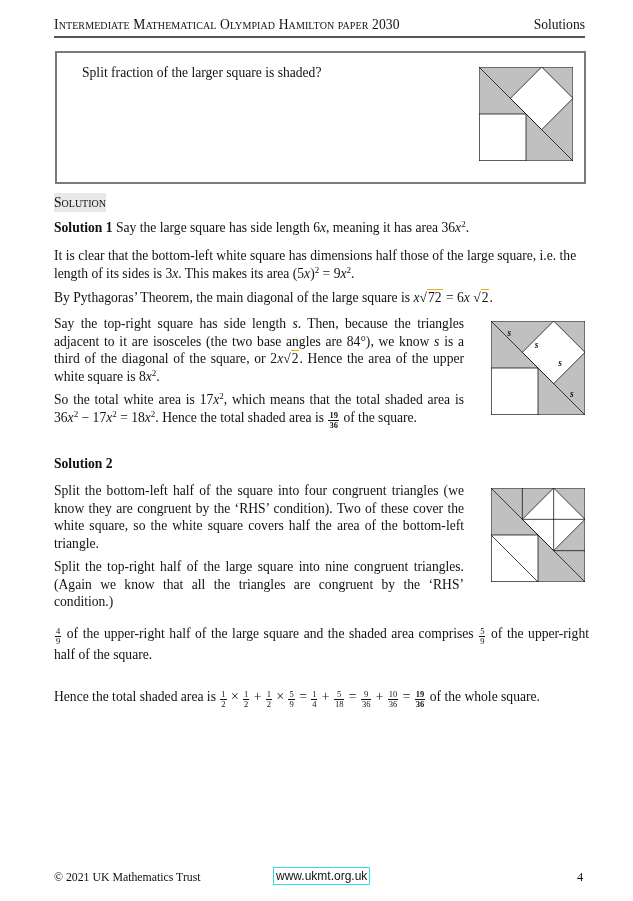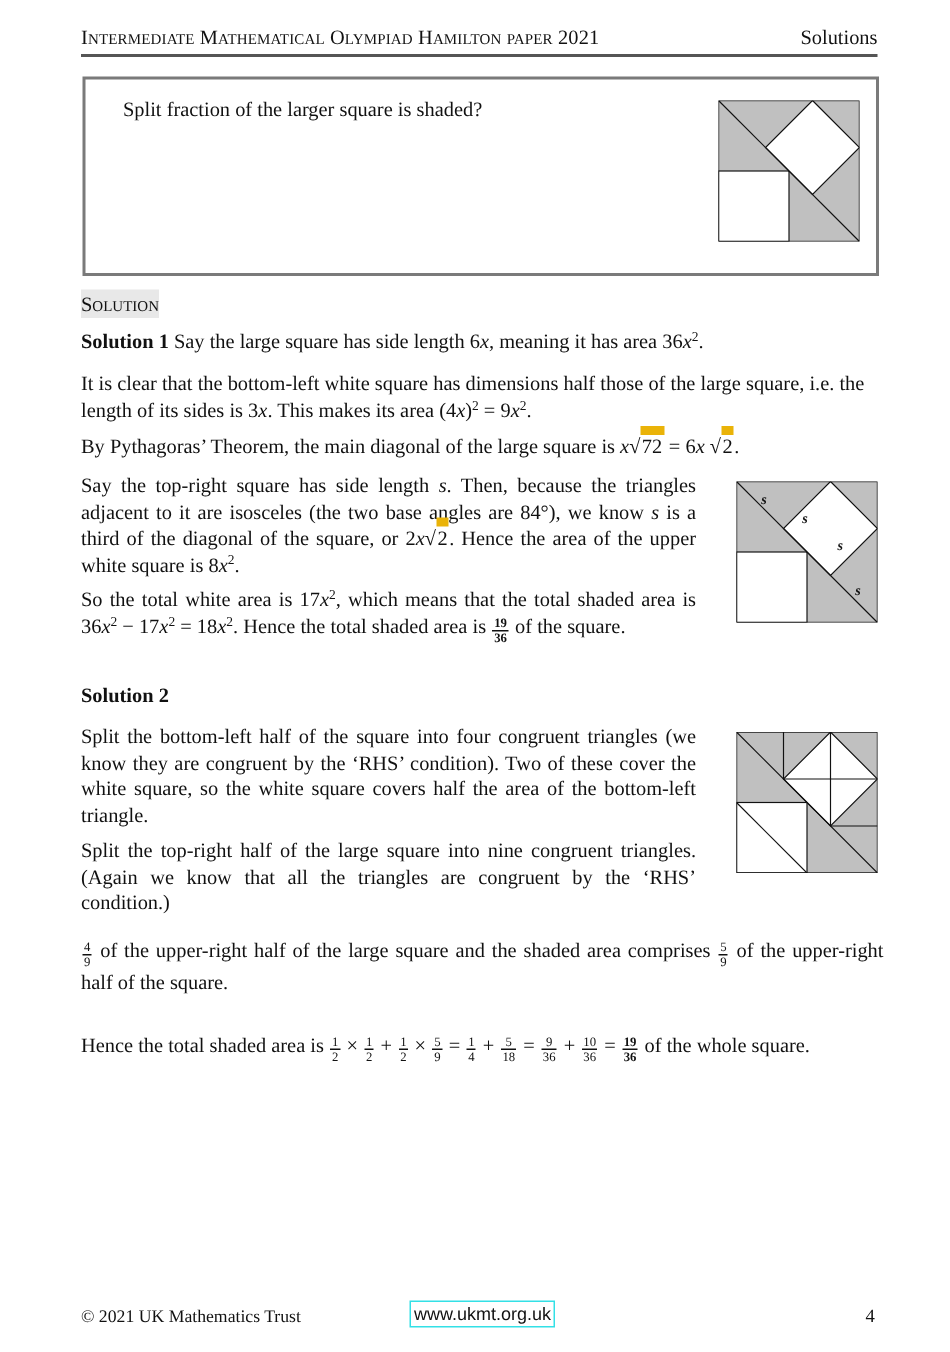--- a/index.html
+++ b/index.html
@@ -29,40 +29,40 @@
       font-variant: small-caps; font-size: 13.6px; line-height: 19px; text-align: center;
     }
 
     .para { left: 54px; width: 535px; line-height: 17.5px; font-size: 13.6px; }
     .para.narrow { width: 410px; }
     .para.justify { text-align: justify; }
     .bold { font-weight: bold; }
     i { font-style: italic; }
     sup { font-size: 9px; vertical-align: 5px; line-height: 0; }
     .sqrt { white-space: nowrap; }
-    .sqrt .rad { border-top: 6px solid #eab308; padding: 0 1px; }
+    .sqrt .rad { border-top: 1px solid #eab308; padding: 0 1px; }
 
     .frac { display: inline-block; vertical-align: -6px; text-align: center; font-size: 8.5px; line-height: 9px; margin: 0 1px; }
     .frac .n { display: block; border-bottom: 0.8px solid #111; padding: 0 1px; }
     .frac .d { display: block; padding: 0 1px; }
     .frac.b { font-weight: bold; }
 
     .diagram { position: absolute; }
     .footer-left { left: 54px; top: 870px; font-size: 11.8px; }
     .footer-link {
       left: 273px; top: 867px; font-family: "Liberation Sans", "DejaVu Sans", sans-serif;
       font-size: 12px; border: 1.3px solid #33e0e6; padding: 1px 2px; color: #111;
       text-decoration: none;
     }
     .footer-page { left: 577px; top: 870px; font-size: 12.5px; }
   </style>
 </head>
 <body>
 
-<div class="abs header-title">Intermediate Mathematical Olympiad Hamilton paper 2021</div>
+<div class="abs header-title">Intermediate Mathematical Olympiad Hamilton paper 2030</div>
 <div class="abs header-right">Solutions</div>
 <div class="abs header-rule"></div>
 
 <div class="abs problem-box"></div>
 <div class="abs problem-text">
   <div class="line2">Split fraction of the larger square is shaded?</div>
 </div>
 
 <svg class="diagram" style="left:479px;top:67px" width="94" height="94" viewBox="0 0 6 6">
   <rect x="0" y="0" width="6" height="6" fill="#c0c0c0"></rect>
@@ -73,21 +73,21 @@
 </svg>
 
 <div class="abs solution-label">Solution</div>
 
 <div class="abs para" style="top:219px">
   <span class="bold">Solution 1</span>
   <span>Say the large square has side length 6</span><i>x</i><span>, meaning it has area 36</span><i>x</i><sup>2</sup>.
 </div>
 
 <div class="abs para" style="top:247px">
-  <span>It is clear that the bottom-left white square has dimensions half those of the large square, i.e. the length of its sides is 3</span><i>x</i><span>. This makes its area (4</span><i>x</i><span>)</span><sup>2</sup><span> = 9</span><i>x</i><sup>2</sup>.
+  <span>It is clear that the bottom-left white square has dimensions half those of the large square, i.e. the length of its sides is 3</span><i>x</i><span>. This makes its area (5</span><i>x</i><span>)</span><sup>2</sup><span> = 9</span><i>x</i><sup>2</sup>.
 </div>
 
 <div class="abs para" style="top:289px">
   <span>By Pythagoras’ Theorem, the main diagonal of the large square is </span><i>x</i><span class="sqrt">√<span class="rad">72</span></span><span> = 6</span><i>x</i> <span class="sqrt">√<span class="rad">2</span></span>.
 </div>
 
 <div class="abs para narrow justify" style="top:315px">
   <span>Say the top-right square has side length </span><i>s</i><span>. Then, because the triangles adjacent to it are isosceles (the two base angles are 84°), we know </span><i>s</i><span> is a third of the diagonal of the square, or 2</span><i>x</i><span class="sqrt">√<span class="rad">2</span></span><span>. Hence the area of the upper white square is 8</span><i>x</i><sup>2</sup>.
 </div>
 

